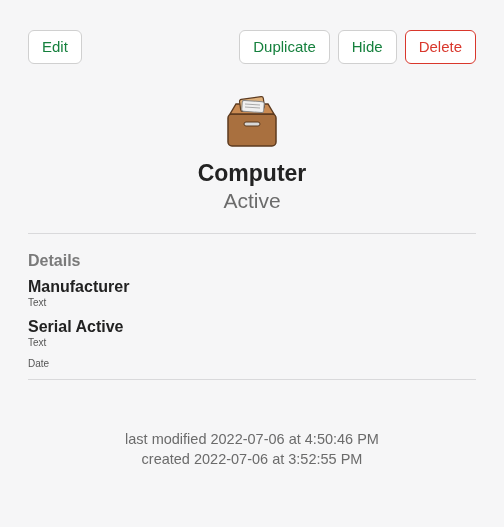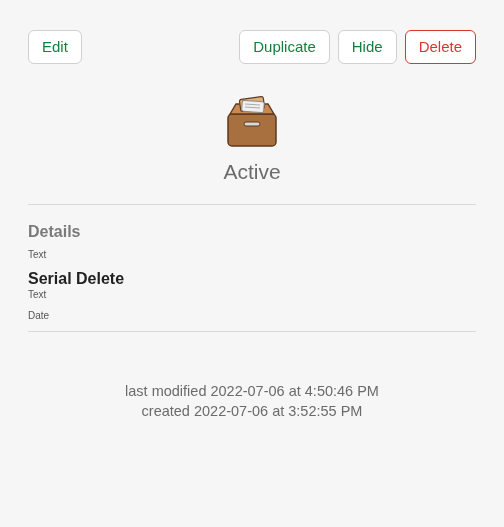--- a/index.html
+++ b/index.html
@@ -113,33 +113,35 @@
     <svg width="64" height="58" viewBox="0 0 64 58">
       <rect x="8" y="22" width="48" height="32" rx="4" fill="#a9703f" stroke="#5c3a1f" stroke-width="1.5"></rect>
       <path d="M 10 22 L 16 12 L 48 12 L 54 22 Z" fill="#c98a52" stroke="#5c3a1f" stroke-width="1.4"></path>
       <rect x="20" y="6" width="24" height="12" rx="2" fill="#dfb07a" stroke="#5c3a1f" stroke-width="1.2" transform="rotate(-8 32 12)"></rect>
       <rect x="22" y="9" width="22" height="11" rx="2" fill="#f0f0f0" stroke="#888" stroke-width="1" transform="rotate(4 33 14)"></rect>
       <line x1="25" y1="12" x2="40" y2="13" stroke="#aaa" stroke-width="1"></line>
       <line x1="25" y1="15" x2="40" y2="16" stroke="#aaa" stroke-width="1"></line>
       <rect x="24" y="30" width="16" height="4" rx="2" fill="#d8d8d8" stroke="#5c3a1f" stroke-width="1"></rect>
     </svg>
   </div>
+  <div class="title">Computer</div>
   <div class="status">Active</div>
 </div>
 
 <hr class="divider">
 
 <div class="section-label">Details</div>
 
 <div>
   <div class="field">
+    <div class="field-label">Manufacturer</div>
     <div class="field-value">Text</div>
   </div>
   <div class="field">
-    <div class="field-label">Serial Delete</div>
+    <div class="field-label">Serial Active</div>
     <div class="field-value">Text</div>
   </div>
   <div class="field">
     <div class="field-value">Date</div>
   </div>
 </div>
 
 <hr class="divider details-bottom">
 
 <div class="footer">

